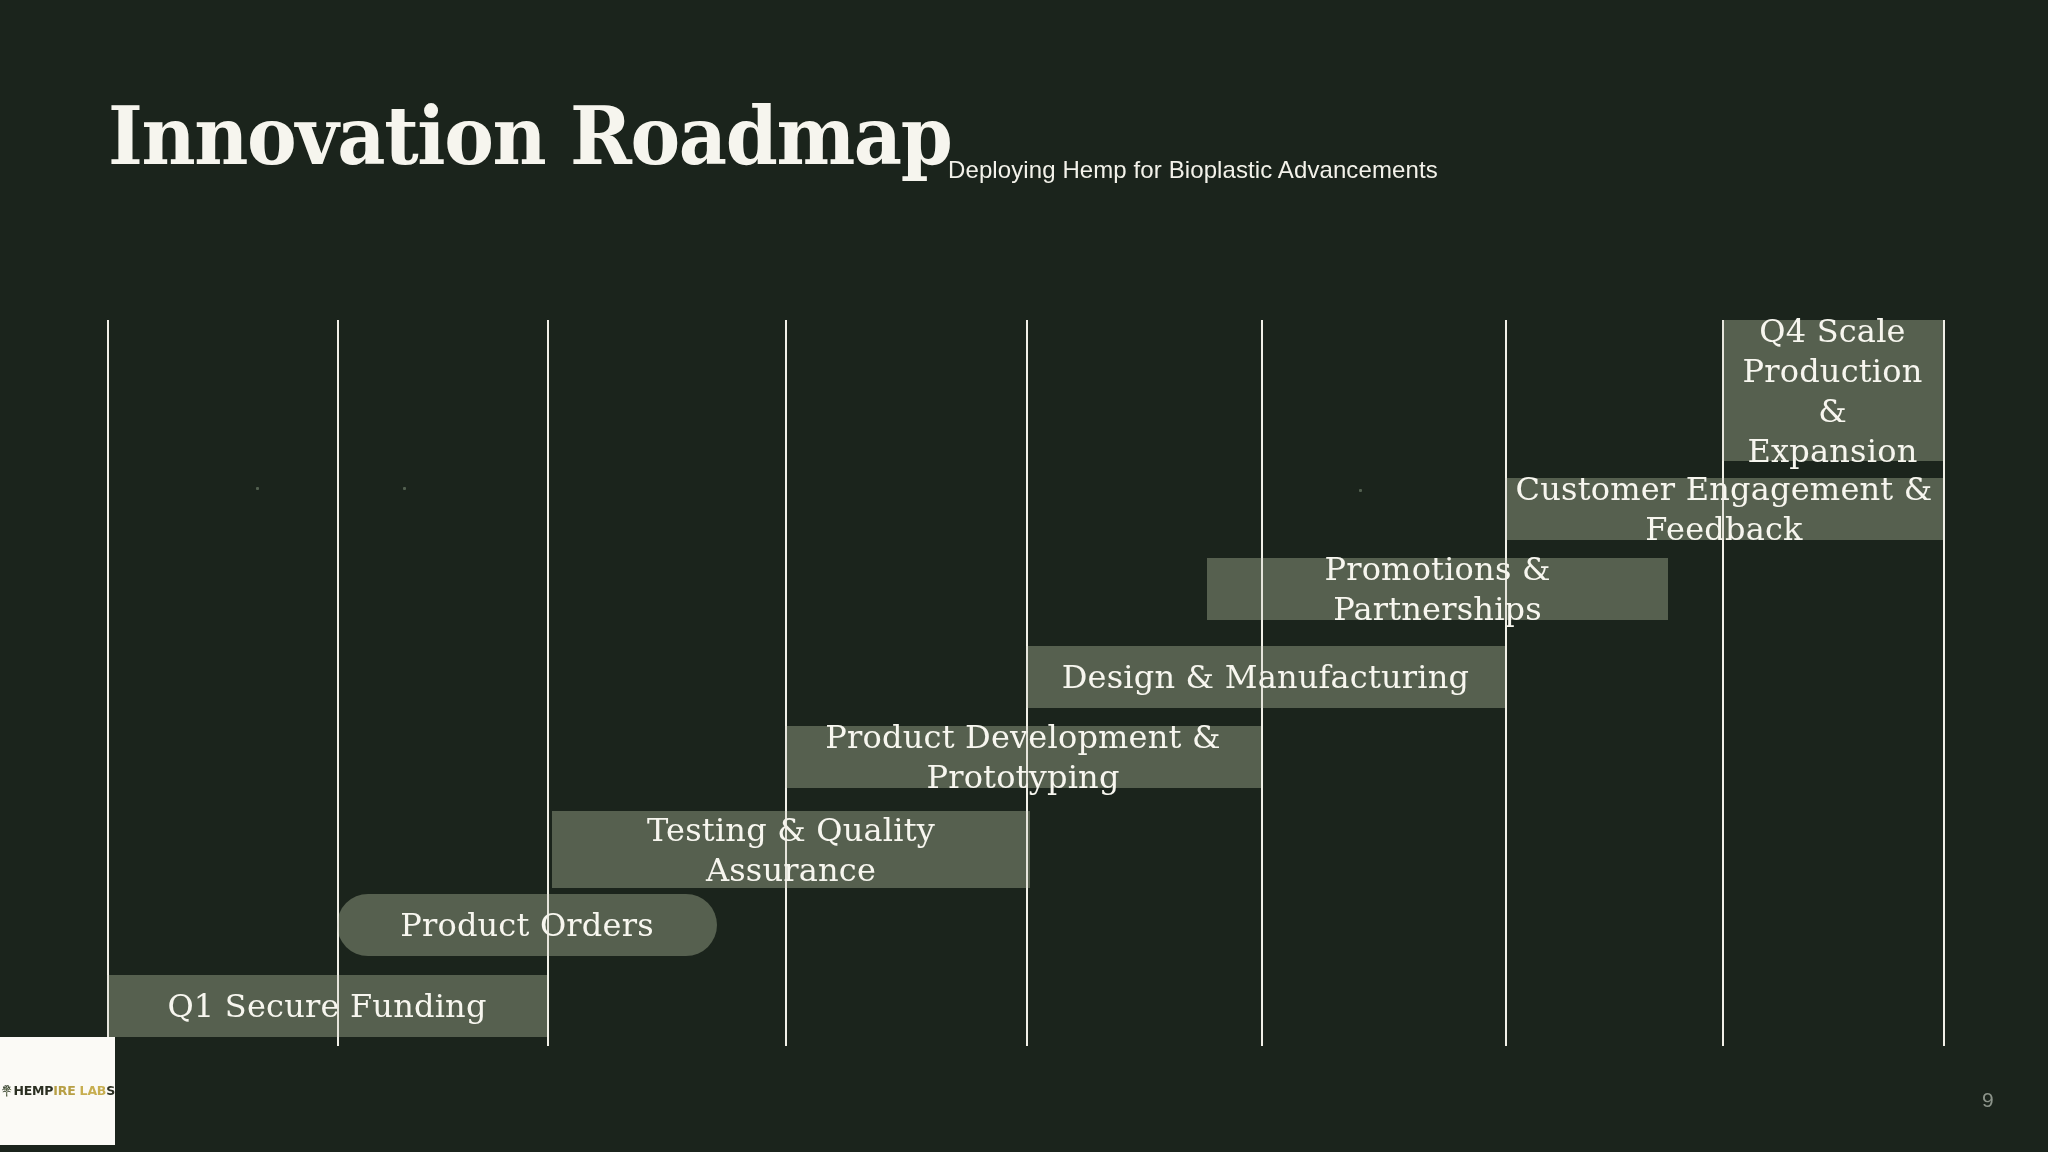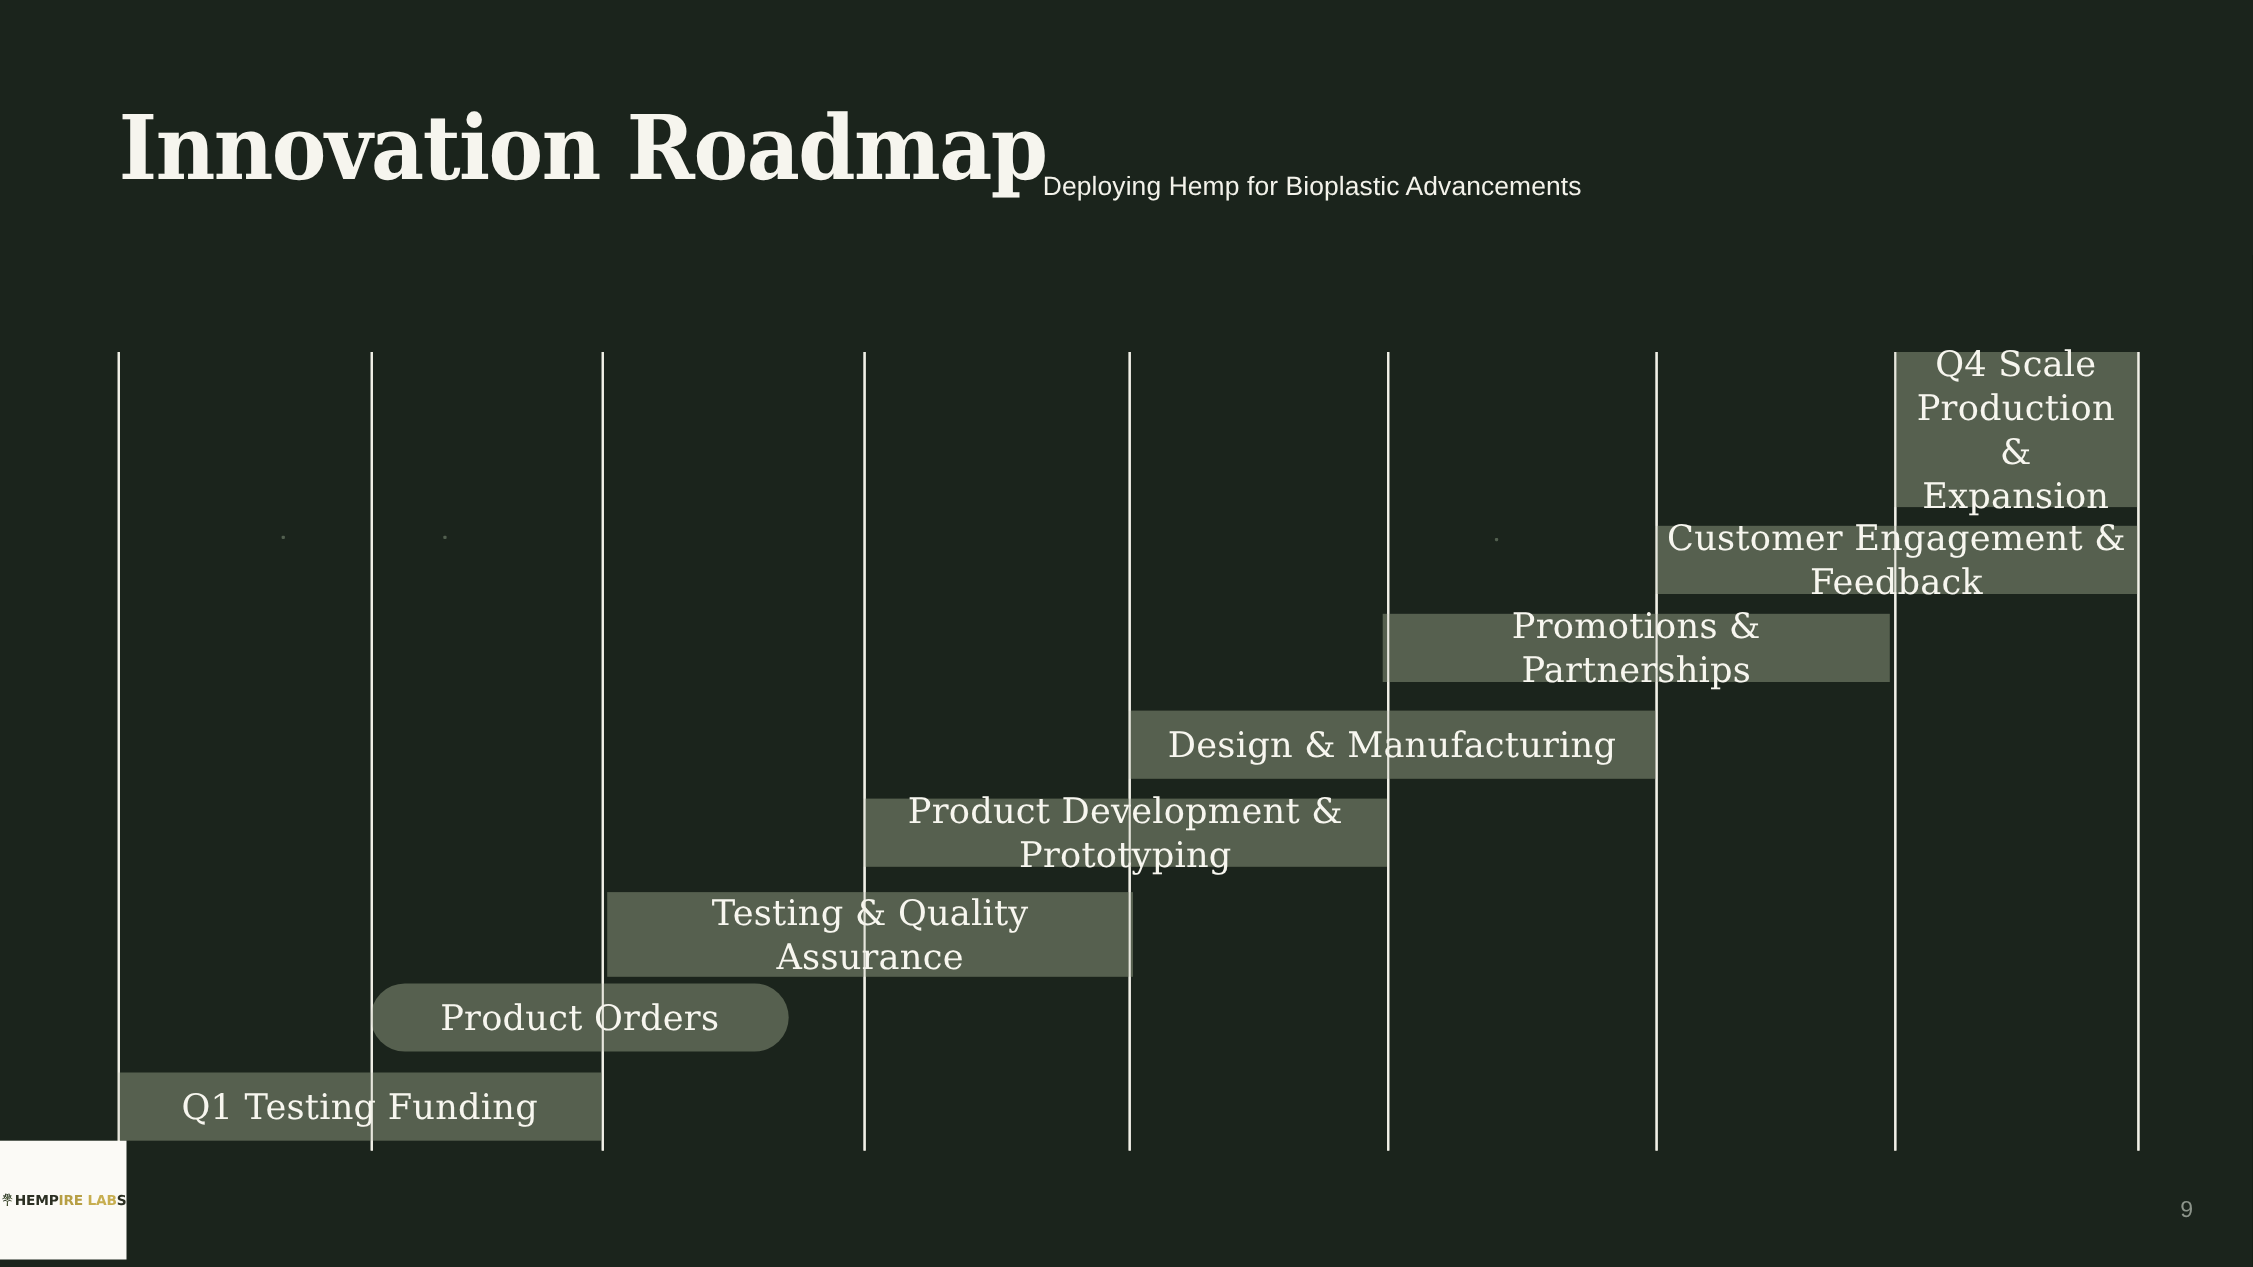--- a/index.html
+++ b/index.html
@@ -180,35 +180,35 @@
         <div class="gridline" style="left: 785px; background: rgb(242, 241, 232);"></div>
         <div class="gridline" style="left: 1026px; background: rgb(242, 241, 232);"></div>
         <div class="gridline" style="left: 1261px; background: rgb(242, 241, 232);"></div>
         <div class="gridline" style="left: 1505px; background: rgb(242, 241, 232);"></div>
         <div class="gridline" style="left: 1722px; background: rgb(242, 241, 232);"></div>
         <div class="gridline" style="left: 1943px; background: rgb(242, 241, 232);"></div>
       </div>
 
     <div class="bars-layer">
         <div class="bar" style="left: 107px; top: 975px; width: 440px; height: 62px; background: rgb(86, 96, 79);">
-          <div class="bar-label">Q1 Testing Funding</div>
+          <div class="bar-label">Q1 Secure Funding</div>
         </div>
         <div class="bar" style="left: 337px; top: 894px; width: 380px; height: 62px; background: rgb(86, 96, 79); border-radius: 31px;">
           <div class="bar-label">Product Orders</div>
         </div>
         <div class="bar" style="left: 552px; top: 811px; width: 478px; height: 77px; background: rgb(86, 96, 79);">
           <div class="bar-label">Testing &amp; Quality Assurance</div>
         </div>
         <div class="bar" style="left: 785px; top: 726px; width: 476px; height: 62px; background: rgb(86, 96, 79);">
           <div class="bar-label">Product Development &amp; Prototyping</div>
         </div>
         <div class="bar" style="left: 1026px; top: 646px; width: 479px; height: 62px; background: rgb(86, 96, 79);">
           <div class="bar-label">Design &amp; Manufacturing</div>
         </div>
-        <div class="bar" style="left: 1257px; top: 558px; width: 461px; height: 62px; background: rgb(86, 96, 79);">
+        <div class="bar" style="left: 1207px; top: 558px; width: 461px; height: 62px; background: rgb(86, 96, 79);">
           <div class="bar-label">Promotions &amp; Partnerships</div>
         </div>
         <div class="bar" style="left: 1505px; top: 478px; width: 438px; height: 62px; background: rgb(86, 96, 79);">
           <div class="bar-label">Customer Engagement &amp; Feedback</div>
         </div>
         <div class="bar tall" style="left: 1722px; top: 320px; width: 221px; height: 141px; background: rgb(86, 96, 79);">
           <div class="bar-label">Q4 Scale Production &amp; Expansion</div>
         </div>
       </div>
 

